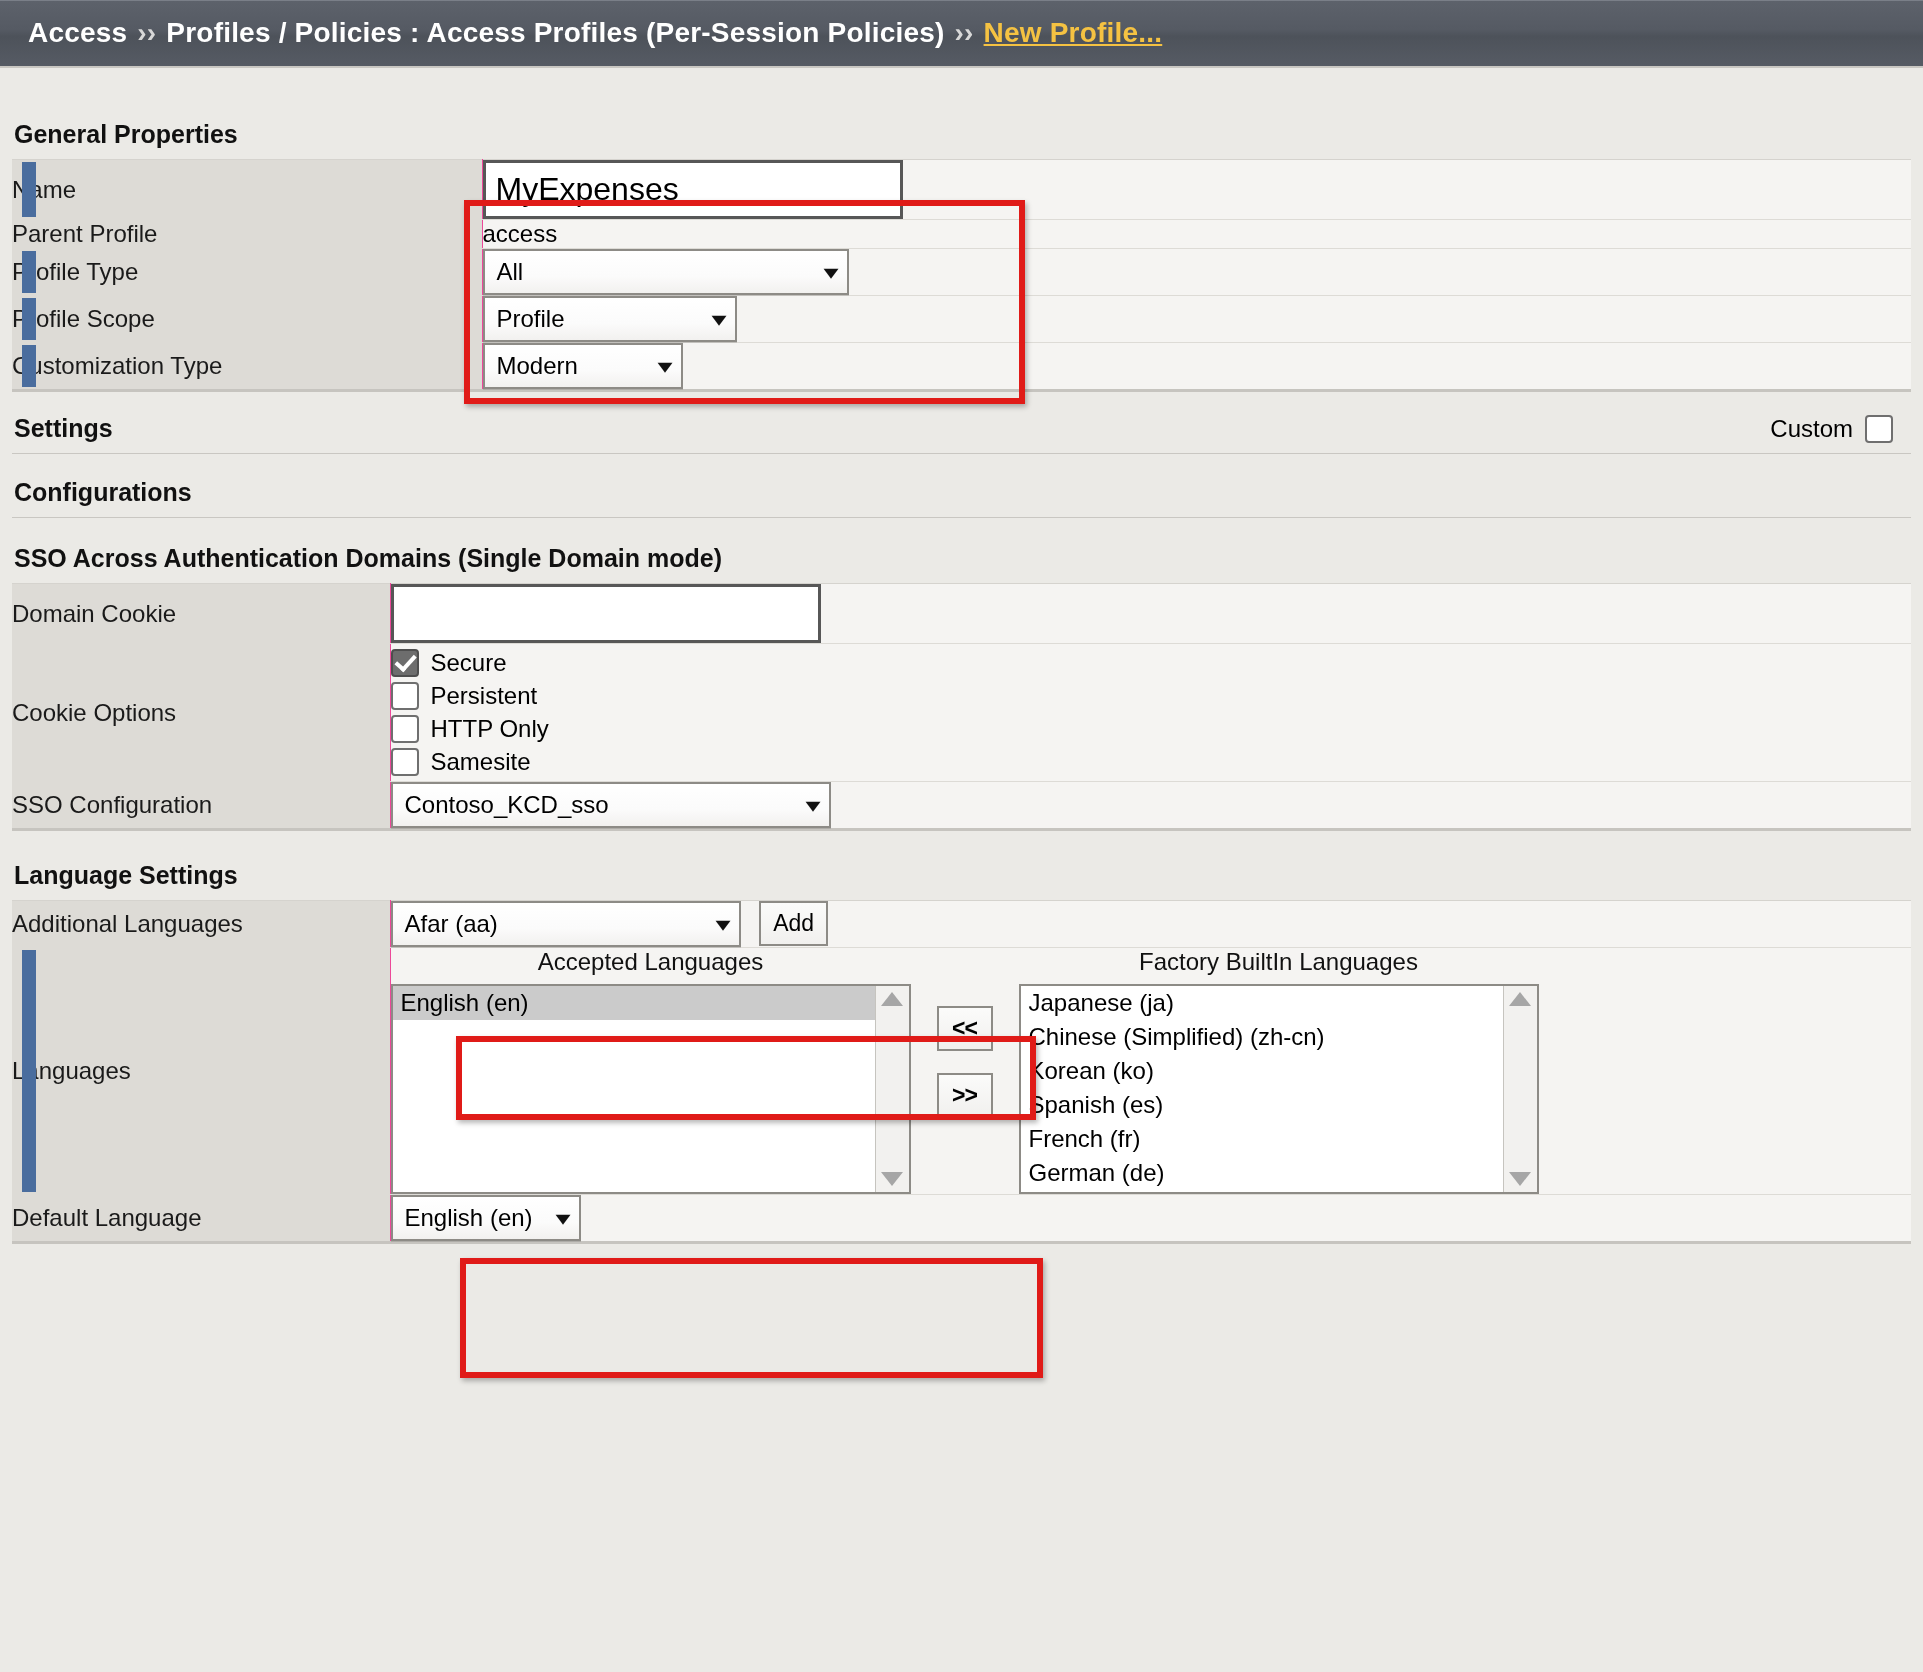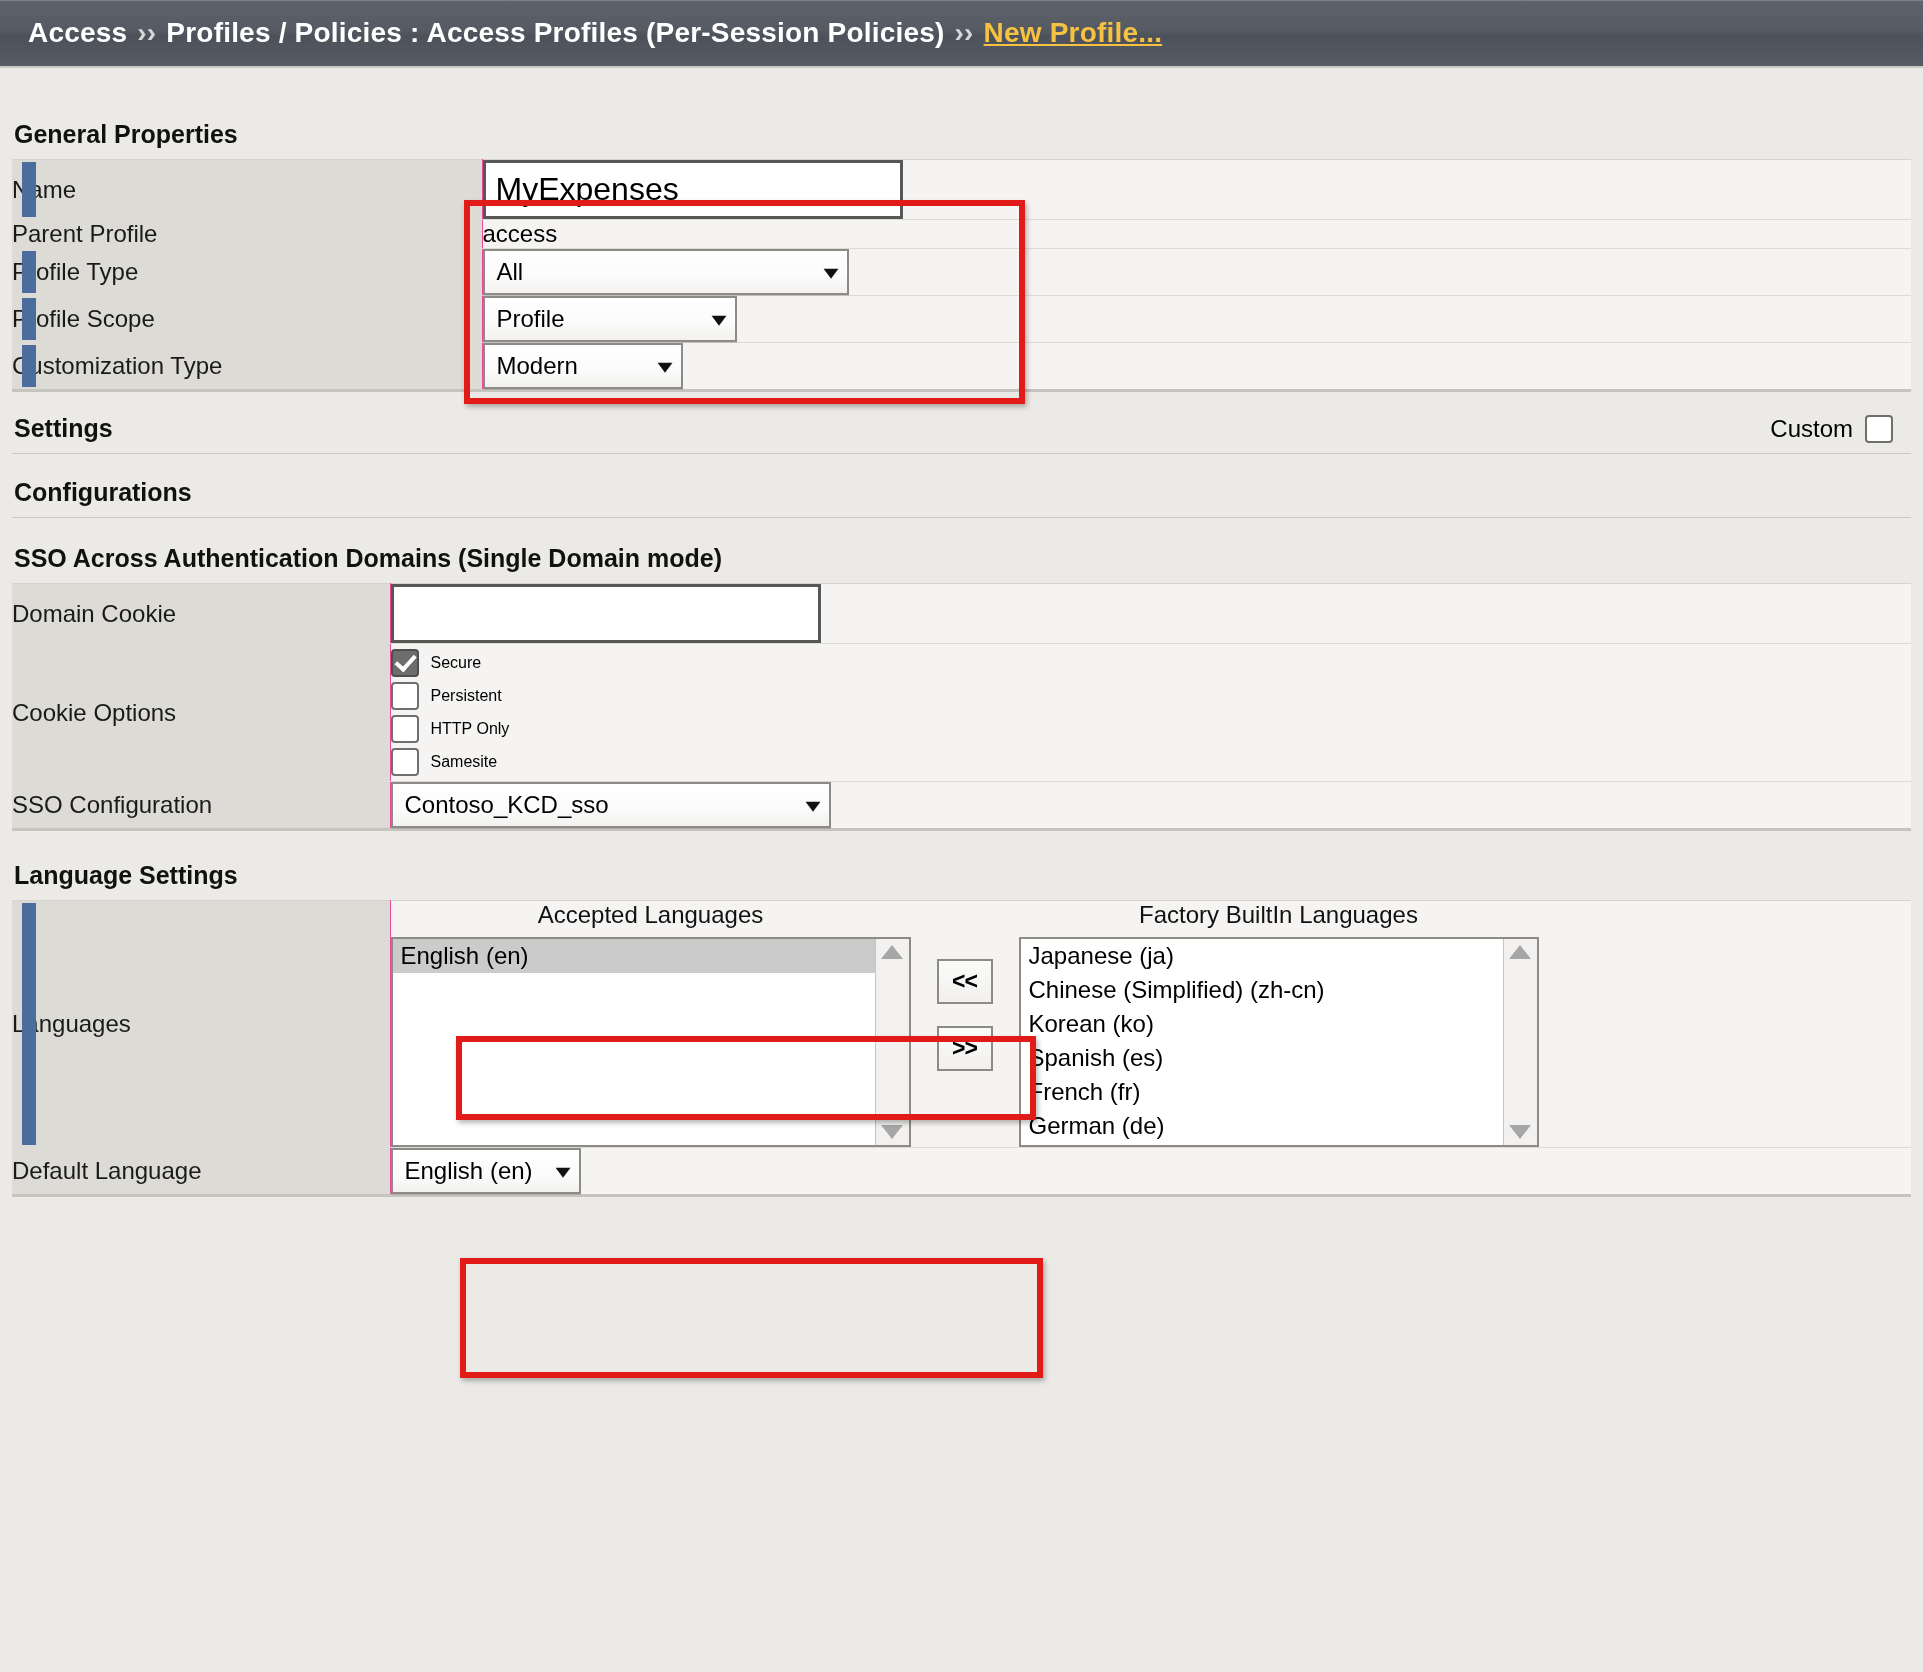--- a/index.html
+++ b/index.html
@@ -111,21 +111,21 @@
     display: inline-flex; align-items: center; justify-content: center;
     margin-right: 12px; flex: none;
   }
   .cb.checked { background: #6d6d6d; border-color: #4e4e4e; }
   .cb.checked::after {
     content: "";
     width: 8px; height: 16px;
     border: solid #ffffff; border-width: 0 4px 4px 0;
     transform: rotate(42deg) translate(-1px,-2px);
   }
-  .cb-label { font-size: 16px; }
+  .cb-label { font-size: 24px; }
 
   
   .settings-row {
     display: flex; align-items: center; justify-content: space-between;
     padding: 0 18px 0 14px;
   }
   .custom-wrap { display: flex; align-items: flex-end; }
   .custom-lbl { font-size: 24px; margin-right: 12px; }
   .hr-line {
     height: 1px; background: #c9c7c2; margin: 10px 12px 0 12px;
@@ -298,20 +298,30 @@
       </td>
     </tr>
   </tbody>
     </table>
 
   <div style="height:30px"></div>
   <div class="section-title">Language Settings</div>
 
   <table class="props">
     <tbody>
+        <tr>
+      <td class="lbl" style="width:378px">Additional Languages</td>
+      <td class="val">
+        <span class="sel" style="width:350px">
+          <span>Afar (aa)</span>
+          <span class="chev">▾</span>
+        </span>
+        <span class="btn" style="margin-left:12px;vertical-align:top">Add</span>
+      </td>
+    </tr>
     <tr>
       <td class="lbl req" style="width:378px">Languages</td>
       <td class="val lang-cell">
         <div class="dual">
 
           <div class="list-col">
             <div class="list-head">Accepted Languages</div>
             <div class="listbox">
               <div class="items">
                 <div class="opt sel-opt">English (en)</div>

